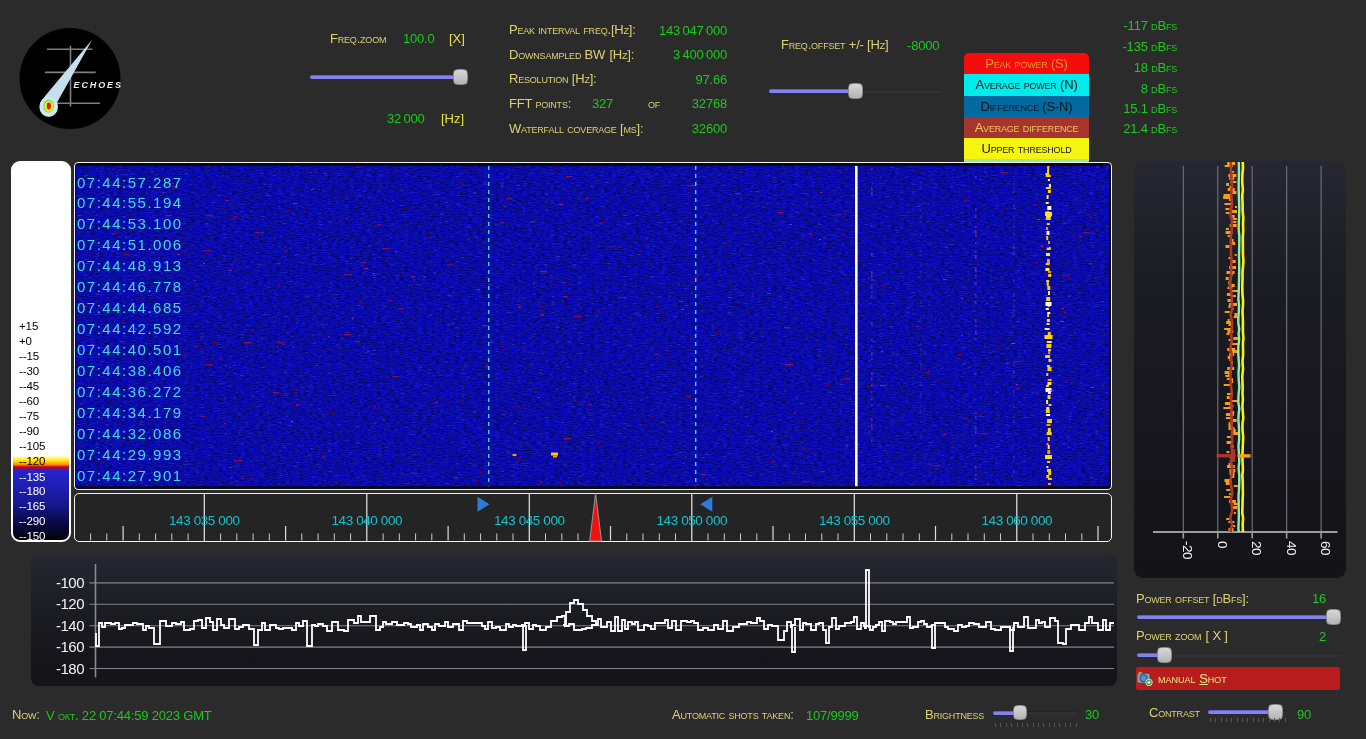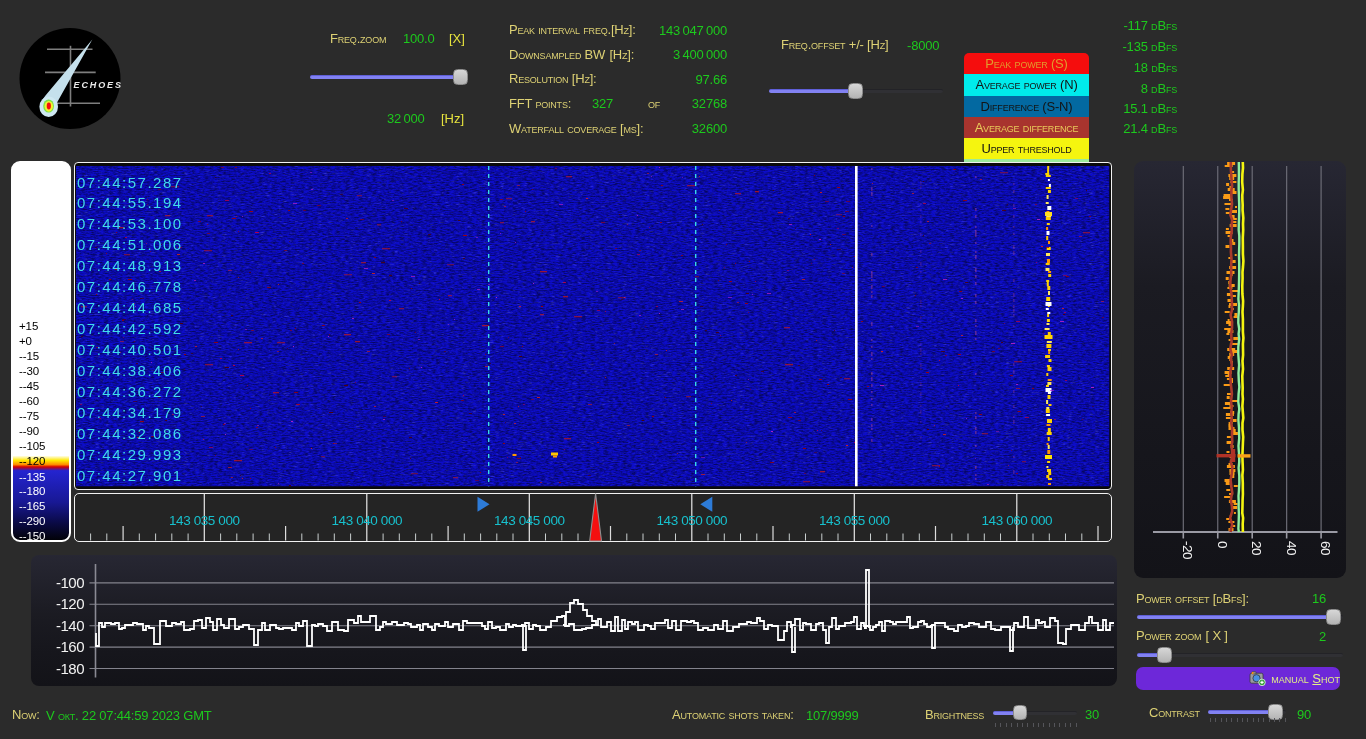--- a/index.html
+++ b/index.html
@@ -1066,23 +1066,23 @@
 <div class="lab" style="left:1136px;top:590.5px">Power offset [dBfs]:</div>
 <div class="grn rt" style="left:1276px;top:591px;width:50px">16</div>
 <div class="track" style="left:1137px;top:615px;width:206px"></div>
 <div class="fill" style="left:1137px;top:615px;width:196px"></div>
 <div class="knob" style="left:1326px;top:609px"></div>
 <div class="lab" style="left:1136px;top:628px">Power zoom  [ X ]</div>
 <div class="grn rt" style="left:1276px;top:628.5px;width:50px">2</div>
 <div class="track" style="left:1137px;top:652.5px;width:206px"></div>
 <div class="fill" style="left:1137px;top:652.5px;width:22px"></div>
 <div class="knob" style="left:1157px;top:646.5px"></div>
-<div class="ab" style="left:1136px;top:666.8px;width:204px;height:23.5px;border-radius:7px;
-     background:#6d28d9;color:#e3ef87;font-variant:small-caps;font-size:13px;
-     text-align:right;line-height:23px">
+<div class="ab" style="left:1136px;top:666.8px;width:204px;height:23.5px;border-radius:2px;
+     background:#b91c1c;color:#e3ef87;font-variant:small-caps;font-size:13px;
+     text-align:left;line-height:23px">
   <svg width="17" height="16" viewBox="0 0 17 16" style="vertical-align:-3px;margin-right:5px">
     <rect x="1" y="3.2" width="13" height="10" rx="1.6" fill="#9a9aa0" stroke="#3a3a3a" stroke-width="0.8"></rect>
     <rect x="3" y="1.6" width="4" height="2.4" rx="0.8" fill="#8a8a90" stroke="#3a3a3a" stroke-width="0.6"></rect>
     <circle cx="7.5" cy="8.2" r="3.6" fill="#4a90e2" stroke="#2a2a2a" stroke-width="0.7"></circle>
     <circle cx="3.6" cy="3.1" r="1.1" fill="#ff9500"></circle>
     <circle cx="13" cy="12.4" r="3.3" fill="#35a03a" stroke="#fff" stroke-width="0.7"></circle>
     <path d="M13,10.8 V14 M11.4,12.4 H14.6" stroke="#fff" stroke-width="1.1"></path>
   </svg><span>manual <span style="text-decoration:underline">S</span>hot</span>
 </div>
 <div class="lab" style="left:1149px;top:705px">Contrast</div>

